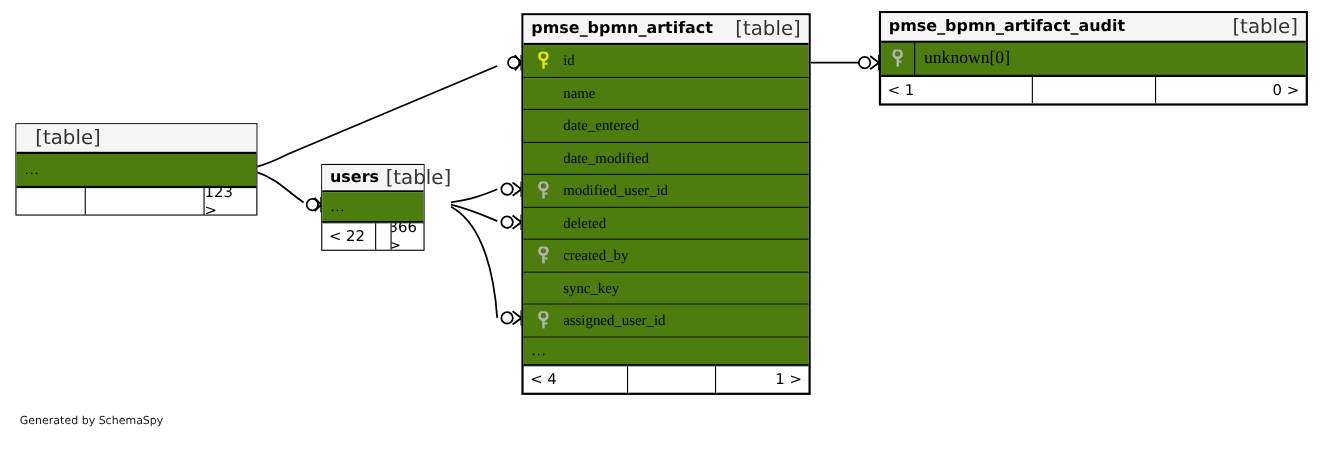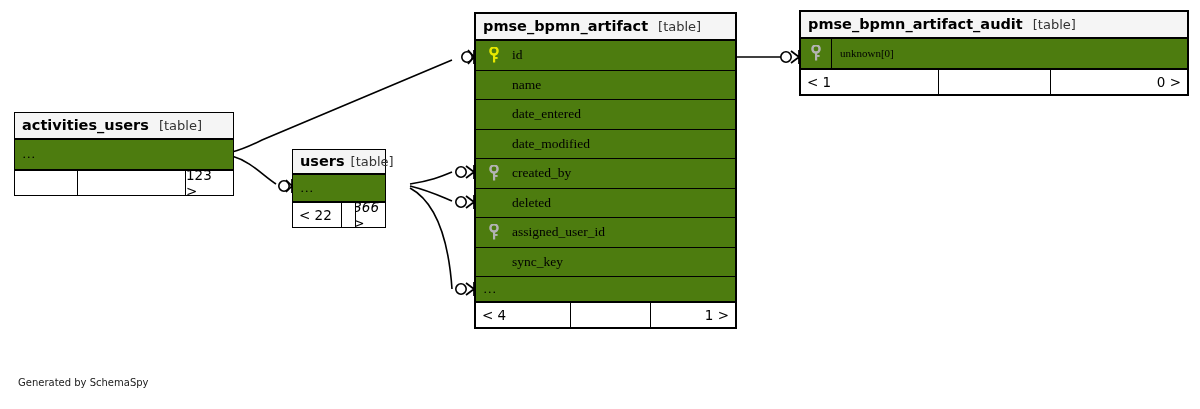--- a/index.html
+++ b/index.html
@@ -34,31 +34,32 @@
     box-sizing: border-box;
     font-size: 13.5px;
     color: #000000;
   }
   .tbl.thin { border-width: 1.5px; }
   .tbl-head {
     background: #f5f5f5;
     border-bottom: 2px solid #000000;
     display: flex;
     align-items: center;
+    justify-content: space-between;
     padding: 3px 7px 4px 7px;
     box-sizing: border-box;
     height: 27px;
   }
   .tbl-title {
     font-weight: bold;
     font-size: 14.5px;
     white-space: nowrap;
   }
   .tbl-kind {
-    font-size: 13px;
+    font-size: 18px;
     color: #333333;
     white-space: nowrap;
     padding-left: 10px;
   }
   .row {
     display: flex;
     align-items: center;
     border-bottom: 1.2px solid #000000;
     box-sizing: border-box;
     height: 29.5px;
@@ -79,21 +80,21 @@
     overflow: hidden;
     font-size: 13.5px;
   }
   .coltype {
     flex: 0 0 auto;
     padding: 0 6px 0 8px;
     border-left: 1.2px solid #000000;
     height: 100%;
     display: flex;
     align-items: center;
-    font-size: 11px;
+    font-size: 16px;
     white-space: nowrap;
   }
   .ellipsis-row {
     padding-left: 7px;
     font-size: 13.5px;
     letter-spacing: 1px;
   }
   .foot {
     display: flex;
     height: 25px;
@@ -163,21 +164,20 @@
       <path d="M474,172 L466,166 M474,172 L466,178 M474,165 L474,179"></path>
       <path d="M474,202 L466,196 M474,202 L466,208 M474,195 L474,209"></path>
       <path d="M474,289 L466,283 M474,289 L466,295 M474,282 L474,296"></path>
 
       <path d="M799,57 L791,51 M799,57 L791,63 M799,50 L799,64"></path>
     </g>
   </svg>
 
   <div class="tbl thin" style="left:14px; top:112px; width:220px;">
     <div class="tbl-head">
-      <span class="tbl-title">activities_users</span>
       <span class="tbl-kind">[table]</span>
     </div>
     <div class="row">
       <span class="ellipsis-row">…</span>
     </div>
     <div class="foot">
       <div class="cell left" style="flex:0 0 62px;"></div>
       <div class="cell mid" style="flex:0 0 60px;"></div>
       <div class="cell right" style="flex:1 1 auto;margin-left:48px;">123 &gt;</div>
     </div>
@@ -187,21 +187,21 @@
     <div class="tbl-head" style="height:25px;">
       <span class="tbl-title">users</span>
       <span class="tbl-kind" style="padding-left:6px;">[table]</span>
     </div>
     <div class="row" style="height:27px;">
       <span class="ellipsis-row">…</span>
     </div>
     <div class="foot">
       <div class="cell left" style="flex:0 0 48px;">&lt; 22</div>
       <div class="cell mid" style="flex:0 0 14px;"></div>
-      <div class="cell right" style="flex:1 1 auto;font-style:italic;">366 &gt;</div>
+      <div class="cell right" style="flex:1 1 auto;">366 &gt;</div>
     </div>
   </div>
 
   <div class="tbl" style="left:474px; top:12px; width:263px;">
     <div class="tbl-head">
       <span class="tbl-title">pmse_bpmn_artifact</span>
       <span class="tbl-kind">[table]</span>
     </div>
 
     <div class="row">
@@ -223,51 +223,61 @@
     <div class="row">
       <span class="keycell"></span>
       <span class="colname">date_entered</span>
     </div>
 
     <div class="row">
       <span class="keycell"></span>
       <span class="colname">date_modified</span>
     </div>
 
-
     <div class="row">
       <span class="keycell">
         <svg class="key-icon" width="12" height="17" viewBox="0 0 12 17">
           <circle cx="6" cy="4" r="3.6" fill="none" stroke="#b3b3b3" stroke-width="2.4"></circle>
           <rect x="5" y="6.5" width="2.2" height="9" fill="#b3b3b3"></rect>
           <rect x="7" y="10" width="2.6" height="1.9" fill="#b3b3b3"></rect>
         </svg>
       </span>
-      <span class="colname">created_by</span>
+      <span class="colname">modified_user_id</span>
     </div>
 
     <div class="row">
       <span class="keycell"></span>
       <span class="colname">deleted</span>
     </div>
 
     <div class="row">
       <span class="keycell">
         <svg class="key-icon" width="12" height="17" viewBox="0 0 12 17">
           <circle cx="6" cy="4" r="3.6" fill="none" stroke="#b3b3b3" stroke-width="2.4"></circle>
           <rect x="5" y="6.5" width="2.2" height="9" fill="#b3b3b3"></rect>
           <rect x="7" y="10" width="2.6" height="1.9" fill="#b3b3b3"></rect>
         </svg>
       </span>
+      <span class="colname">created_by</span>
+    </div>
+
+    <div class="row">
+      <span class="keycell"></span>
+      <span class="colname">sync_key</span>
+    </div>
+
+    <div class="row">
+      <span class="keycell">
+        <svg class="key-icon" width="12" height="17" viewBox="0 0 12 17">
+          <circle cx="6" cy="4" r="3.6" fill="none" stroke="#b3b3b3" stroke-width="2.4"></circle>
+          <rect x="5" y="6.5" width="2.2" height="9" fill="#b3b3b3"></rect>
+          <rect x="7" y="10" width="2.6" height="1.9" fill="#b3b3b3"></rect>
+        </svg>
+      </span>
       <span class="colname">assigned_user_id</span>
-    </div>
-
-    <div class="row">
-      <span class="keycell"></span>
-      <span class="colname">sync_key</span>
     </div>
 
     <div class="row" style="height:25px;">
       <span class="ellipsis-row">…</span>
     </div>
 
     <div class="foot">
       <div class="cell left" style="flex:0 0 94px;">&lt; 4</div>
       <div class="cell mid" style="flex:0 0 80px;"></div>
       <div class="cell right" style="flex:1 1 auto;">1 &gt;</div>

